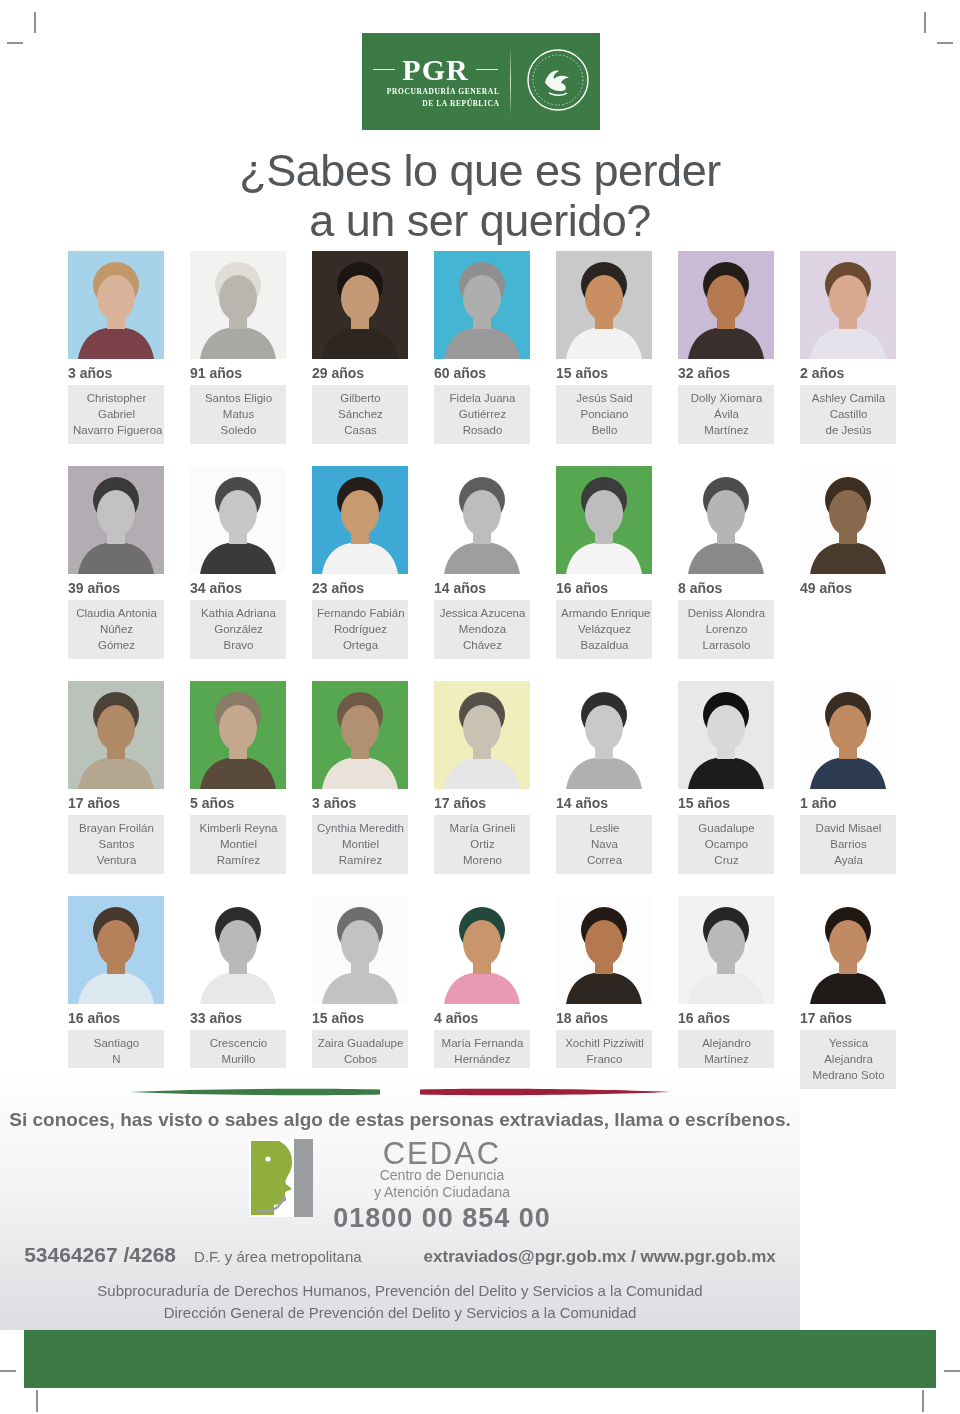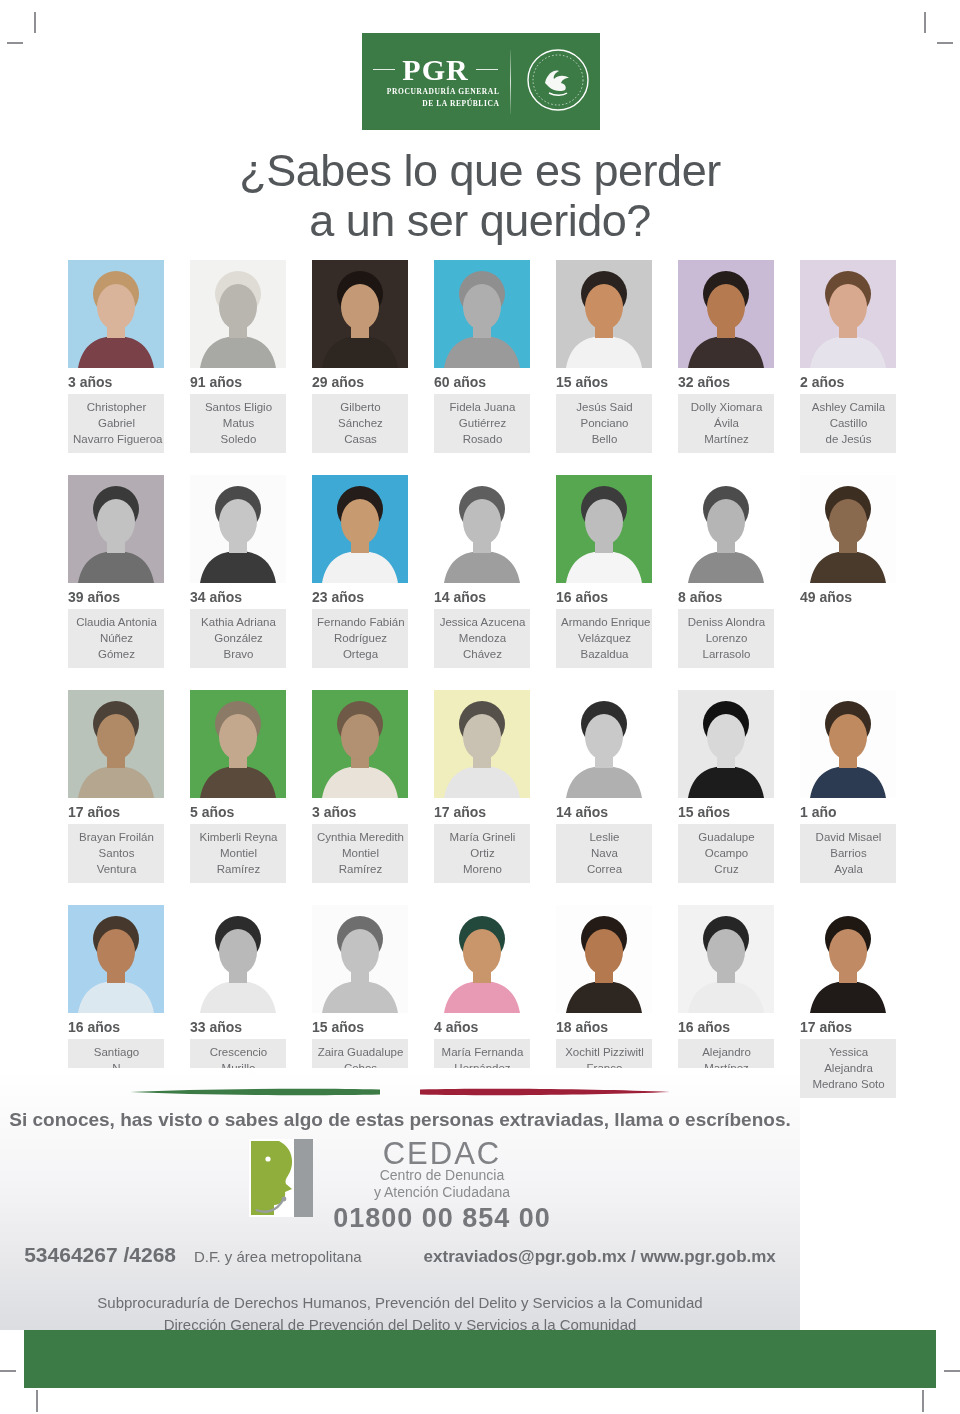--- a/index.html
+++ b/index.html
@@ -18,21 +18,21 @@
                  font-family:"Liberation Serif", serif; font-size:30px; letter-spacing:1px; line-height:30px; }
   .pgr-rule { display:inline-block; width:22px; height:1px; background:rgba(255,255,255,.85); }
   .pgr-sub { font-size:7.5px; letter-spacing:.6px; line-height:10px; margin-top:2px; font-family:"Liberation Serif", serif; }
   .pgr-divider { width:1px; height:64px; background:linear-gradient(180deg,rgba(255,255,255,.1),rgba(255,255,255,.8),rgba(255,255,255,.1)); margin:0 14px 0 10px; }
 
   
   .title { position:absolute; left:0; top:146px; width:100%; text-align:center;
            font-size:45px; line-height:50px; font-weight:400; color:#54575a; letter-spacing:-.5px; }
 
   
-  .grid { position:absolute; left:68px; top:260px; display:grid;
+  .grid { position:absolute; left:68px; top:251px; display:grid;
           grid-template-columns:repeat(7,96px); column-gap:26px; row-gap:22px; }
   .person { width:96px; }
   .photo { width:96px; height:108px; overflow:hidden; }
   .age { margin-top:6px; font-size:14px; font-weight:bold; color:#58595b; height:16px; }
   .namebox { margin-top:4px; background:#e9e9ea; color:#6d6e71; font-size:11.5px;
              line-height:16px; padding:5px 4px 6px 5px; min-height:58px;text-align:center; }
   .namebox span { display:block; white-space:nowrap; }
 
   
   .footer { position:absolute; left:0; top:1068px; width:800px; height:262px;
@@ -42,21 +42,21 @@
   .cta { margin-top:13px; font-size:19px; font-weight:bold; color:#6d6e71; }
   .cedac-row { margin-top:8px; display:flex; justify-content:center; align-items:flex-start; gap:20px; }
   .cedac-text { text-align:center; padding-top:2px; }
   .cedac-name { font-size:31px; font-weight:normal; color:#808285; letter-spacing:2px; line-height:26px; }
   .cedac-sub { font-size:14px; color:#8a8c8e; line-height:17px; }
   .cedac-phone { font-size:27px; font-weight:bold; color:#75777a; letter-spacing:1px; margin-top:2px; }
   .phones-row { margin-top:9px; display:flex; justify-content:center; align-items:baseline; }
   .phone-local { font-size:21px; font-weight:bold; color:#6d6e71; }
   .phone-note { font-size:15px; color:#6d6e71; margin-left:18px; }
   .contact-links { font-size:17px; font-weight:bold; color:#6d6e71; margin-left:62px; }
-  .dept { font-size:15px; color:#6d6e71; margin-top:27px; line-height:17px; }
+  .dept { font-size:15px; color:#6d6e71; margin-top:15px; line-height:17px; }
   .dept + .dept { margin-top:5px; }
   .legal { font-size:12px; color:#8a8c8e; margin-top:10px; }
 
   .green-band { position:absolute; left:24px; top:1330px; width:912px; height:58px; background:#3c7b45; }
 </style>
 </head>
 <body>
 
 <div class="poster">
 

